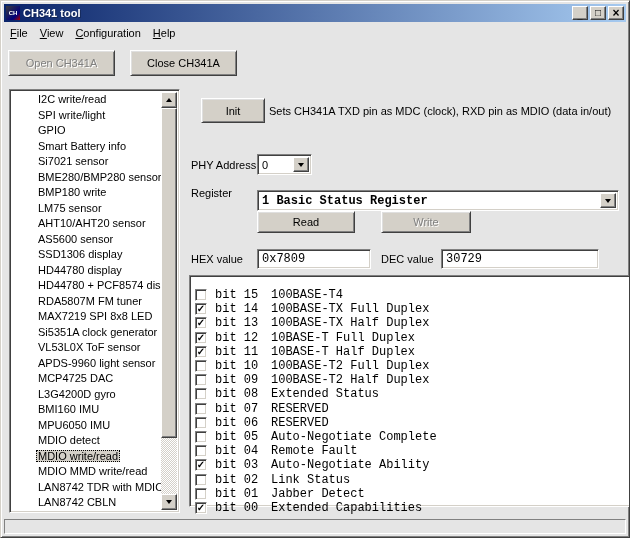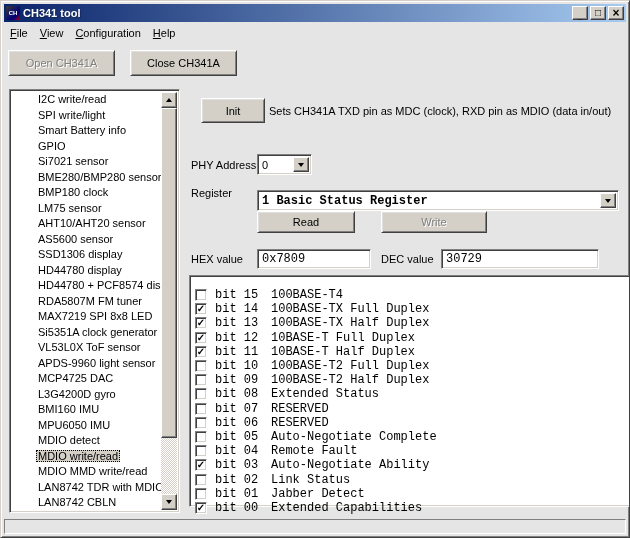--- a/index.html
+++ b/index.html
@@ -96,21 +96,21 @@
   .phy-combo { left:256px; top:153px; width:55px; height:21px; }
   .reg-combo { left:256px; top:181px; width:362px; height:21px;margin-top:8px; }
   .combo-value { flex:1; display:flex; align-items:center; padding:0 4px; overflow:hidden; white-space:nowrap; }
   .mono-bold { font-family:"Liberation Mono", monospace; font-size:12px; font-weight:bold; }
   .drop-btn { width:16px; margin:2px; background:#d4d0c8;
     border:1px solid; border-color:#fff #404040 #404040 #fff;
     box-shadow: inset -1px -1px 0 #808080;
     display:flex; align-items:center; justify-content:center; flex:none; }
 
   .read-btn  { left:256px; top:210px; width:98px; height:22px; }
-  .write-btn { left:380px; top:210px; width:106px; height:22px; }
+  .write-btn { left:380px; top:210px; width:90px; height:22px; }
 
   .textinput { position:absolute; height:20px; background:#fff;
     border:1px solid; border-color:#808080 #fff #fff #808080;
     box-shadow: inset 1px 1px 0 #404040, inset -1px -1px 0 #d4d0c8;
     font-family:"Liberation Mono", monospace; font-size:12px; color:#000;
     padding:0 4px; outline:none; }
   .hex-input { left:256px; top:248px; width:114px; }
   .dec-input { left:440px; top:248px; width:158px; }
 
   
@@ -160,25 +160,25 @@
     <div class="menu-item">Help</div>
   </div>
 
   <div class="btn open-btn disabled">Open CH341A</div>
   <div class="btn close-ch-btn">Close CH341A</div>
 
   <div class="listbox">
     <div class="list-items">
         <div class="list-item"><span class="li-label">I2C write/read</span></div>
         <div class="list-item"><span class="li-label">SPI write/light</span></div>
+        <div class="list-item"><span class="li-label">GPIO</span></div>
         <div class="list-item"><span class="li-label">Smart Battery info</span></div>
-        <div class="list-item"><span class="li-label">GPIO</span></div>
         <div class="list-item"><span class="li-label">Si7021 sensor</span></div>
         <div class="list-item"><span class="li-label">BME280/BMP280 sensor</span></div>
-        <div class="list-item"><span class="li-label">BMP180 clock</span></div>
+        <div class="list-item"><span class="li-label">BMP180 write</span></div>
         <div class="list-item"><span class="li-label">LM75 sensor</span></div>
         <div class="list-item"><span class="li-label">AHT10/AHT20 sensor</span></div>
         <div class="list-item"><span class="li-label">AS5600 sensor</span></div>
         <div class="list-item"><span class="li-label">SSD1306 display</span></div>
         <div class="list-item"><span class="li-label">HD44780 display</span></div>
         <div class="list-item"><span class="li-label">HD44780 + PCF8574 display</span></div>
         <div class="list-item"><span class="li-label">RDA5807M FM tuner</span></div>
         <div class="list-item"><span class="li-label">MAX7219 SPI 8x8 LED</span></div>
         <div class="list-item"><span class="li-label">Si5351A clock generator</span></div>
         <div class="list-item"><span class="li-label">VL53L0X ToF sensor</span></div>

